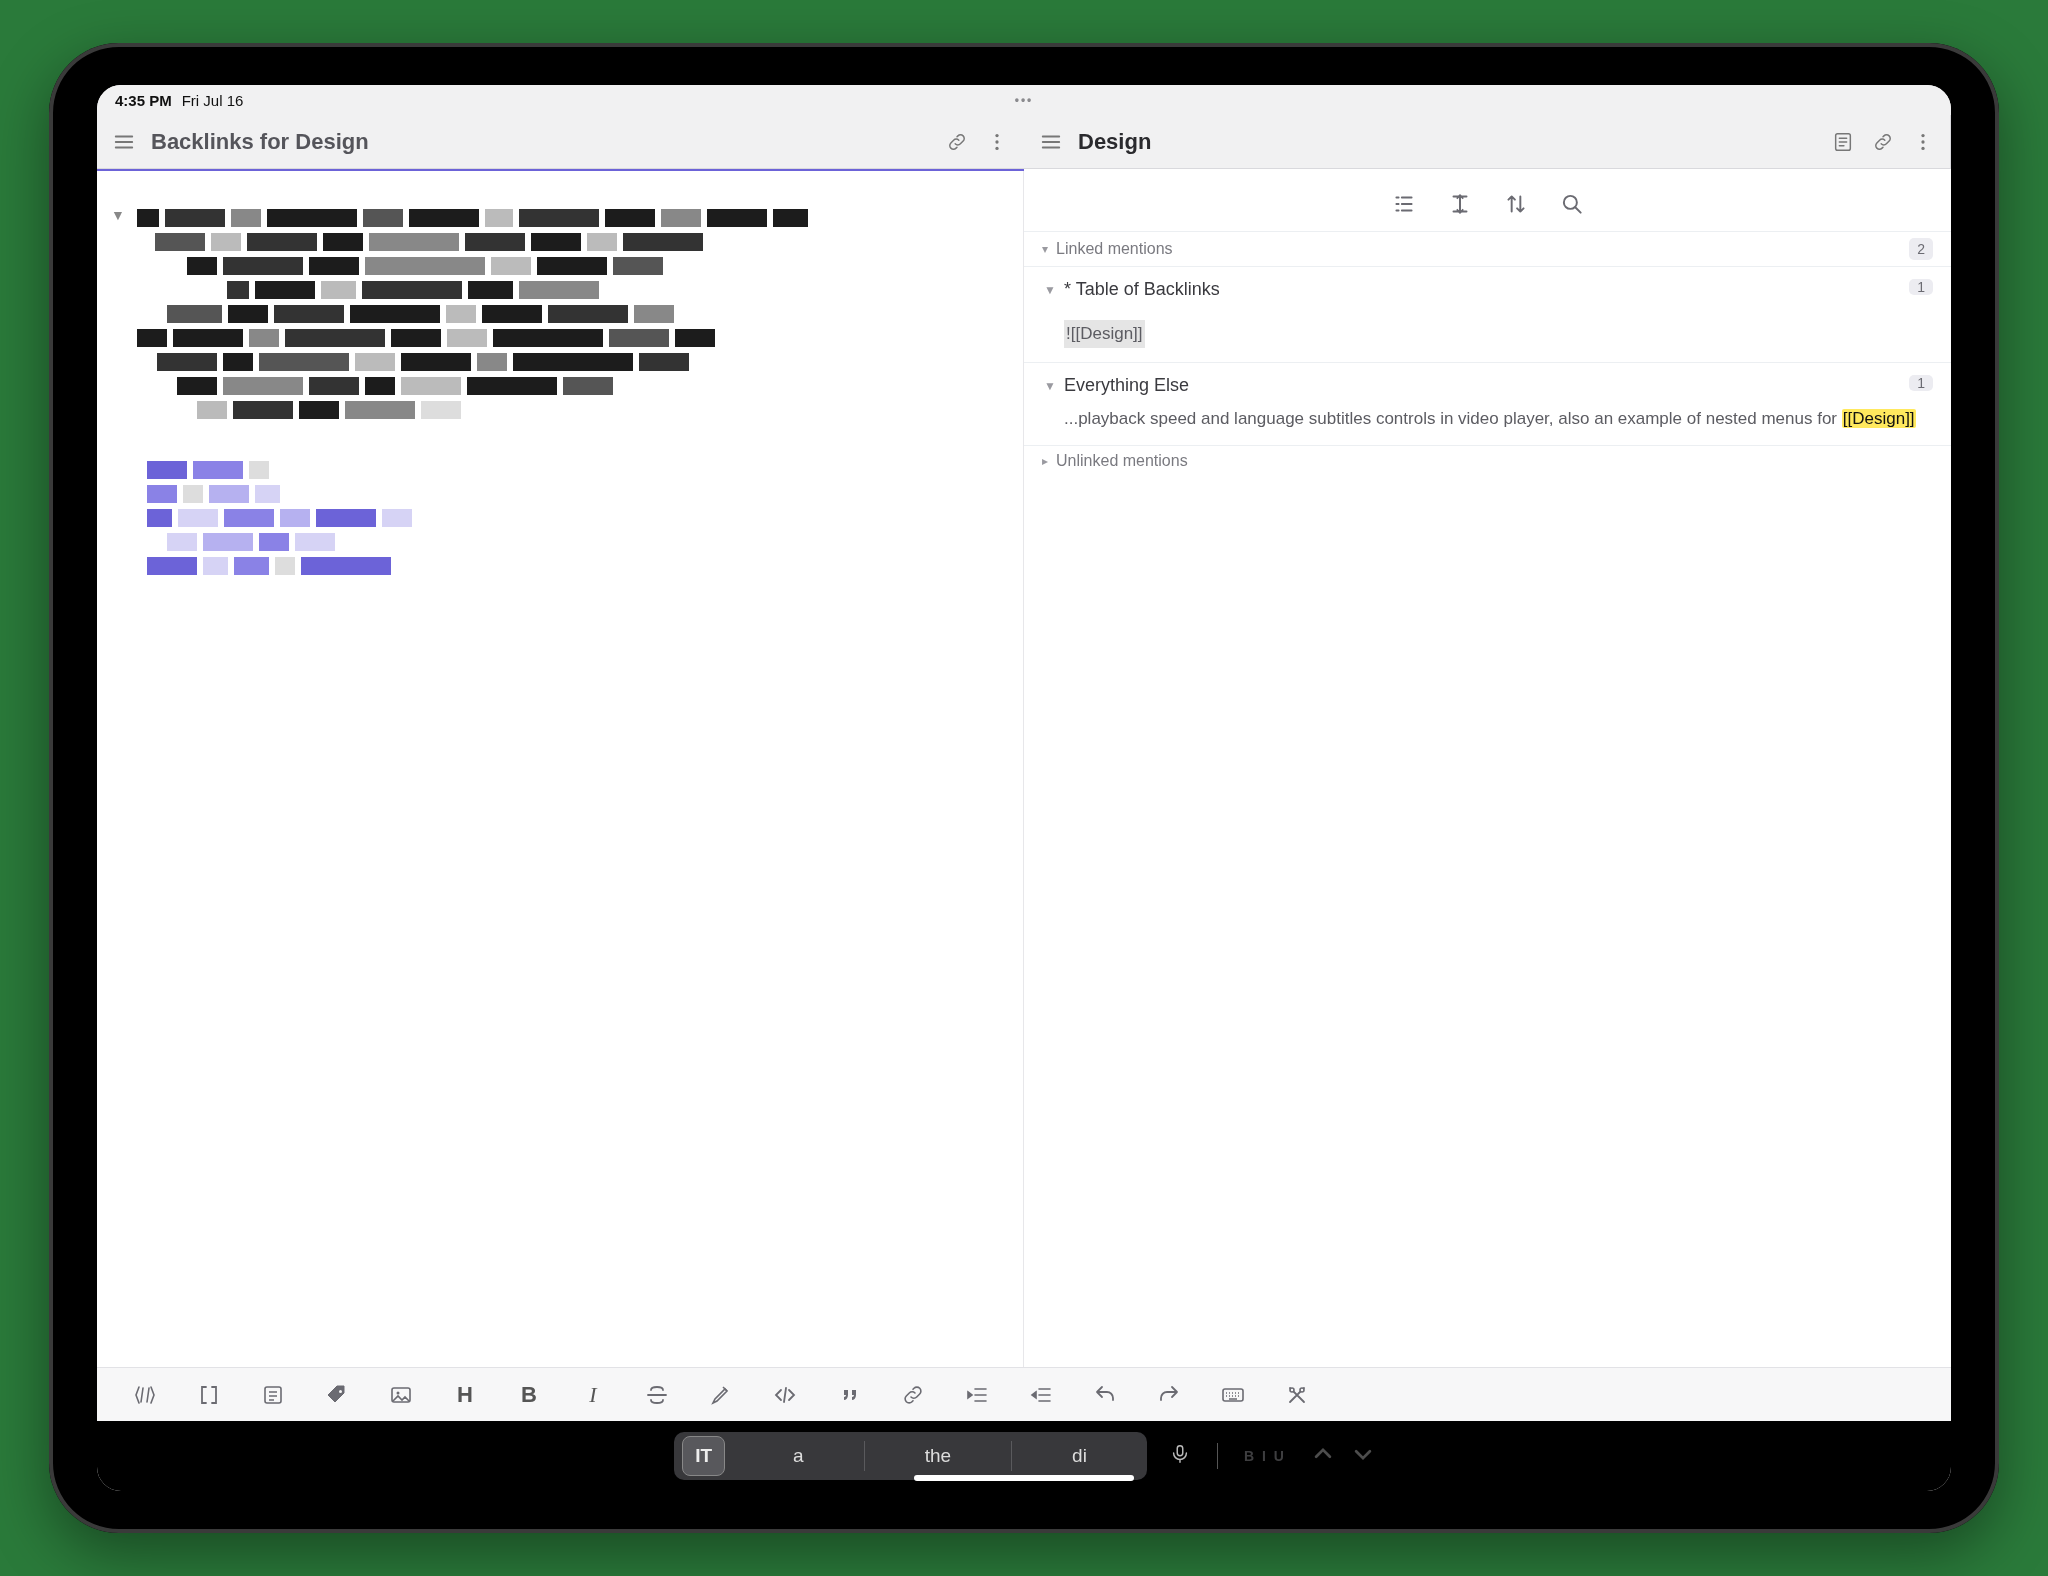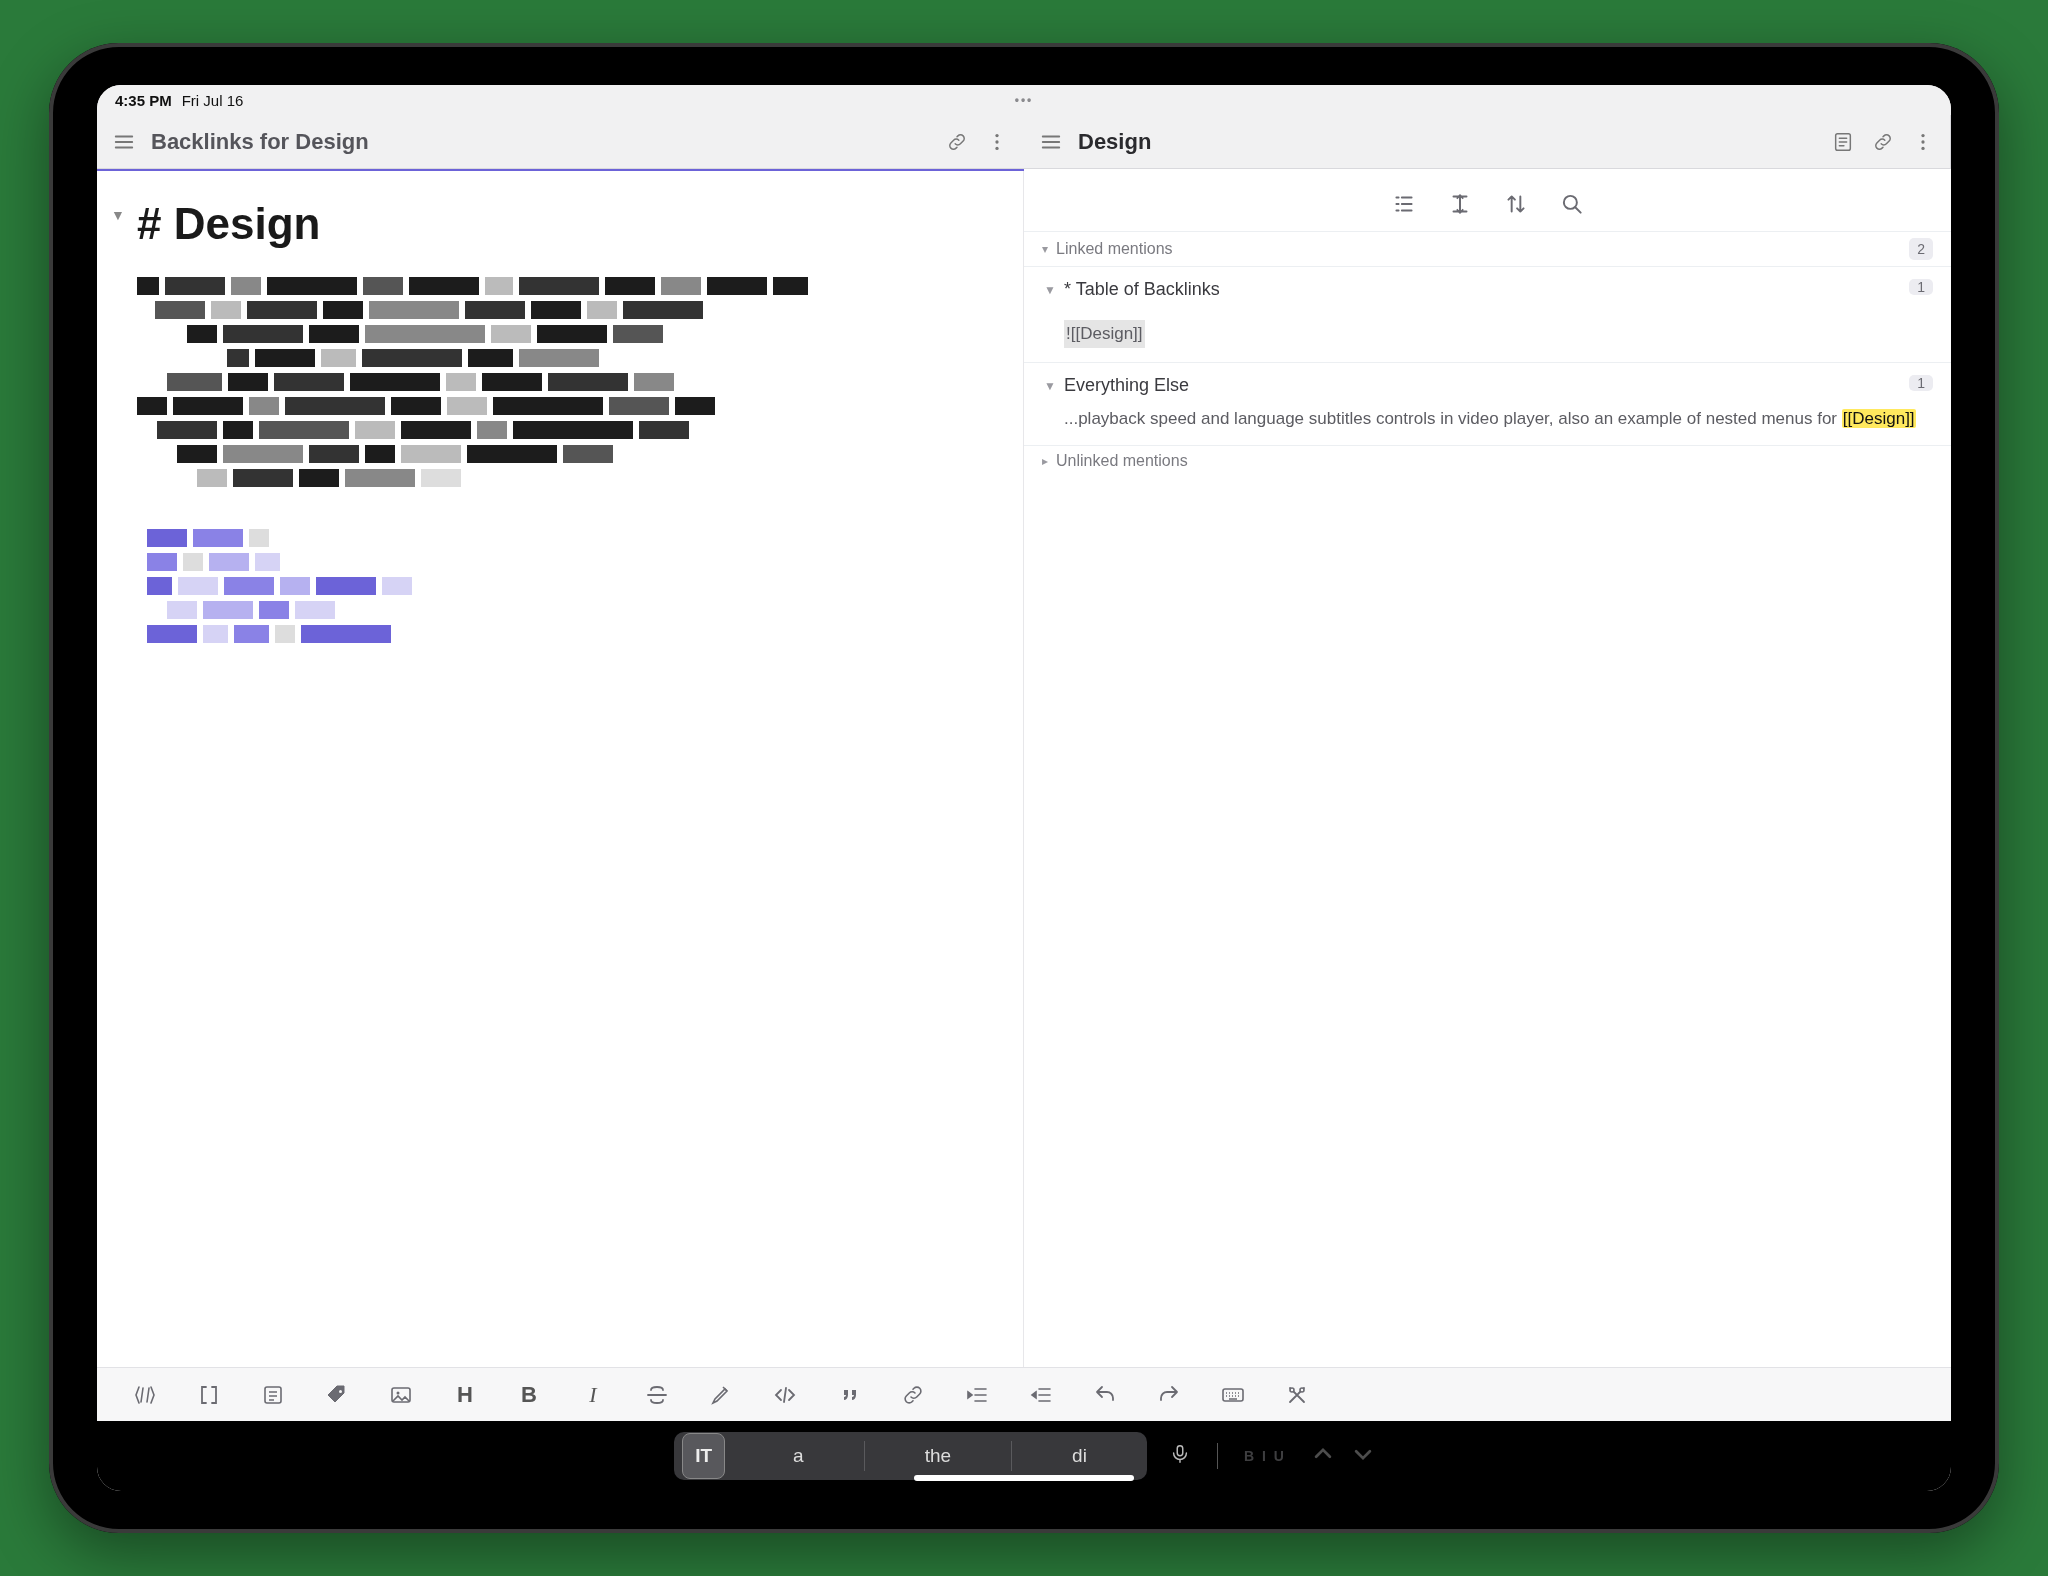--- a/index.html
+++ b/index.html
@@ -135,21 +135,21 @@
     height:70px; background:#000; display:flex; align-items:center; justify-content:center;
   }
   .qt{
     background:#38383b; border-radius:10px; height:48px;
     display:flex; align-items:center; color:#ddd; font-size:19px;
     overflow:hidden;
   }
   .qt .seg{ padding:0 60px; }
   .qt .sep{ width:1px; height:30px; background:#5a5a5d;}
   .qt .pill{
-    background:#58585c; height:46px; border-radius:8px; padding:0 12px;
+    background:#58585c; height:40px; border-radius:8px; padding:0 12px;
     display:flex;align-items:center; margin:0 8px; color:#eee; font-weight:600;
     border:1.5px solid #888;
   }
   .kb-side{ display:flex; gap:26px; align-items:center; color:#8a8a8e; margin-left:22px;}
   .kb-side .dim{opacity:.45;}
   .kb-side svg{width:22px;height:22px;}
   .kb-biu{ font-size:14px; letter-spacing:2px;font-weight:bold;}
   .home-indicator{
     position:absolute; bottom:10px; left:50%; transform:translateX(-50%);
     width:220px;height:6px;background:#fff;border-radius:4px;
@@ -250,21 +250,20 @@
     <div class="accent-wrap">
       <div class="accent-line"></div>
         <div class="blank"></div>
     </div>
 
     <div class="split">
 
       <div class="pane left">
         <div class="editor">
           <span class="fold-caret">▼</span>
-          <div class="doc-title"># Design</div>
 
           <div class="pixelated">
             <div class="pxrow">
                 <span class="px d0" style="width:22px"></span>
                 <span class="px d1" style="width:60px"></span>
                 <span class="px d3" style="width:30px"></span>
                 <span class="px d0" style="width:90px"></span>
                 <span class="px d2" style="width:40px"></span>
                 <span class="px d0" style="width:70px"></span>
                 <span class="px d4" style="width:28px"></span>

